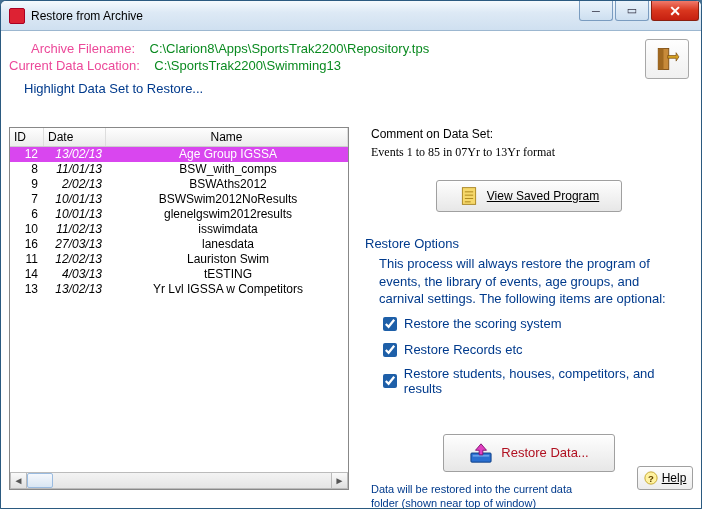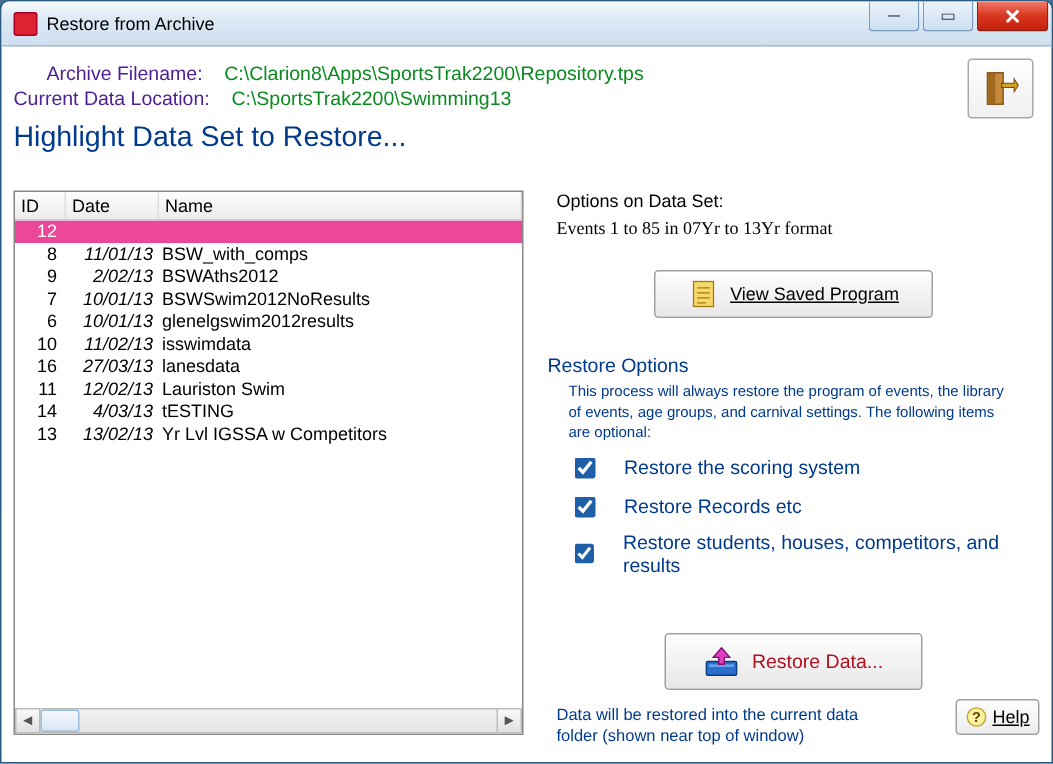--- a/index.html
+++ b/index.html
@@ -14,63 +14,63 @@
   .titlebar .title-text { color:#132; font-size:12px; color:#000; }
   .win-controls { position:absolute; right:2px; top:0; display:flex; }
   .win-btn { width:34px; height:20px; margin-left:2px; background:linear-gradient(#eaf3fb,#cddff0); border:1px solid #7a9cc0; border-top:none; border-bottom-left-radius:3px;border-bottom-right-radius:3px; display:flex;align-items:center;justify-content:center; font-size:11px; color:#334; cursor:default;}
   .win-btn.close { width:48px; background:linear-gradient(#f07a6a,#d9361e 50%,#c62010); border-color:#8a2010; color:#fff; font-size:14px; font-weight:bold; }
 
   
   .client { position:absolute; left:8px; top:38px; right:8px; bottom:8px; }
 
   .hdr { font-size:13px; color:#003a8c; }
   .hdr-row { margin:2px 0; }
-  .hdr-row .lbl { color:#4c1d95; }
+  .hdr-row .lbl { color:#ec4899; }
   .hdr-row .val { color:#0a8a20; }
   .row-arch .lbl { margin-left:22px; }
   .row-loc .lbl { margin-left:0px; }
 
-  .section-label { color:#003a8c; font-size:19px; margin-top:8px; margin-bottom:4px; }
+  .section-label { color:#003a8c; font-size:13px; margin-top:8px; margin-bottom:4px;margin-left:15px; }
 
   .exit-btn { position:absolute; right:4px; top:0px; width:44px; height:40px; background:linear-gradient(#fefefe,#f0f0f0); border:1px solid #a8a8a8; border-radius:3px; display:flex; align-items:center; justify-content:center; cursor:default; }
   .exit-btn svg { width:28px; height:28px; }
 
   
   .list-panel { position:absolute; left:0; top:88px; width:340px; bottom:10px; border:1px solid #888; background:#fff; }
   .list-header { display:flex; height:19px; background:linear-gradient(#fefefe,#ececec); border-bottom:1px solid #ccc; font-size:12px; }
   .list-header .col { padding:2px 4px; border-right:1px solid #ddd; }
   .col-id { width:34px; text-align:left; }
   .col-date { width:62px; }
-  .col-name { flex:1; }
+  .col-name { flex:1;text-align:center; }
   .list-body { overflow:hidden; }
   .row { display:flex; height:15px; line-height:15px; font-size:12px; }
   .row .col-id { text-align:right; padding-right:6px; }
   .row .col-date { text-align:right; padding-right:4px;font-style:italic; }
   .row .col-name { padding-left:2px; white-space:nowrap; overflow:hidden; text-overflow:clip; }
-  .row.sel { background:#ec4899; color:#fff;flex-direction:column; }
+  .row.sel { background:#d946ef; color:#fff; }
 
   .hscroll { position:absolute; left:0; right:0; bottom:0; height:17px; background:linear-gradient(#f4f4f4,#e4e4e4); display:flex; align-items:stretch; }
   .hscroll .sbtn { width:17px; background:linear-gradient(#fafafa,#e0e0e0); border:1px solid #bbb; display:flex;align-items:center;justify-content:center;font-size:10px;color:#555;}
   .hscroll .track { flex:1; border:1px solid #bbb; border-left:none; border-right:none; position:relative; }
   .hscroll .thumb { position:absolute; left:0; top:0; bottom:0; width:26px; background:linear-gradient(#f5f8fd,#d9e6f3); border:1px solid #9abbe0; border-radius:2px; }
 
   
   .right { position:absolute; left:356px; top:88px; right:0; bottom:10px; }
 
   .comment-row { display:block; margin-left:6px; }
   .comment-row .lbl { font-size:12px; }
   .comment-text { width:300px; font:12px "Segoe UI"; border:none; outline:none; background:transparent; padding:2px 0; margin-top:2px; }
 
   .view-btn { width:186px; height:32px; margin:18px auto 0; display:flex; align-items:center; justify-content:center; gap:8px; background:linear-gradient(#fefefe,#e7e7e7); border:1px solid #a0a0a0; border-radius:3px; cursor:default; box-shadow:0 1px 0 #fff inset; }
   .view-btn .ico { width:20px; height:22px; }
   .view-btn .txt { text-decoration:underline; }
 
   .opts-title { color:#003a8c; font-size:13px; margin:24px 0 4px 0; }
-  .opts-desc { color:#003a8c; font-size:10px; margin-left:14px; line-height:1.35; max-width:300px; }
-  .chk-row { margin-left:14px; margin-top:6px; font-size:13px; color:#003a8c; display:flex; align-items:center; gap:16px; }
+  .opts-desc { color:#003a8c; font-size:13px; margin-left:14px; line-height:1.35; max-width:300px; }
+  .chk-row { margin-left:14px; margin-top:6px; font-size:13px; color:#003a8c; display:flex; align-items:center; gap:4px; }
   .chk-row input { accent-color:#1e5fa8; width:14px; height:14px; }
 
   .restore-btn { width:172px; height:38px; margin:38px auto 0; display:flex; align-items:center; justify-content:center; gap:8px; background:linear-gradient(#fefefe,#e7e7e7); border:1px solid #a0a0a0; border-radius:3px; cursor:default; box-shadow:0 1px 0 #fff inset; }
   .restore-btn .ico { width:24px; height:22px; }
   .restore-btn .txt { color:#b01020; font-size:13px; }
 
   .note { margin:10px 0 0 6px; font-size:11px; color:#003a8c; line-height:1.3; max-width:230px; }
 
   .help-btn { position:absolute; right:0; bottom:0; width:56px; height:24px; background:linear-gradient(#fefefe,#ececec); border:1px solid #a0a0a0; border-radius:3px; display:flex; align-items:center; justify-content:center; gap:4px; cursor:default; }
   .help-btn .q { width:14px; height:14px; }
@@ -179,21 +179,21 @@
         <div class="sbtn">◄</div>
         <div class="track">
             <div class="thumb"></div>
           </div>
         <div class="sbtn">►</div>
       </div>
     </div>
 
     <div class="right">
       <div class="comment-row">
-        <div class="lbl">Options on Data Set:</div>
+        <div class="lbl">Comment on Data Set:</div>
         <input class="comment-text" type="text" value="Events 1 to 85 in 07Yr to 13Yr format" style="">
       </div>
 
       <div class="view-btn">
         <svg class="ico" viewBox="0 0 24 24">
           <rect x="4" y="2" width="16" height="20" fill="#f6d86b" stroke="#a07a10"></rect>
           <line x1="7" y1="7" x2="17" y2="7" stroke="#a07a10"></line>
           <line x1="7" y1="11" x2="17" y2="11" stroke="#a07a10"></line>
           <line x1="7" y1="15" x2="17" y2="15" stroke="#a07a10"></line>
           <line x1="7" y1="19" x2="14" y2="19" stroke="#a07a10"></line>

